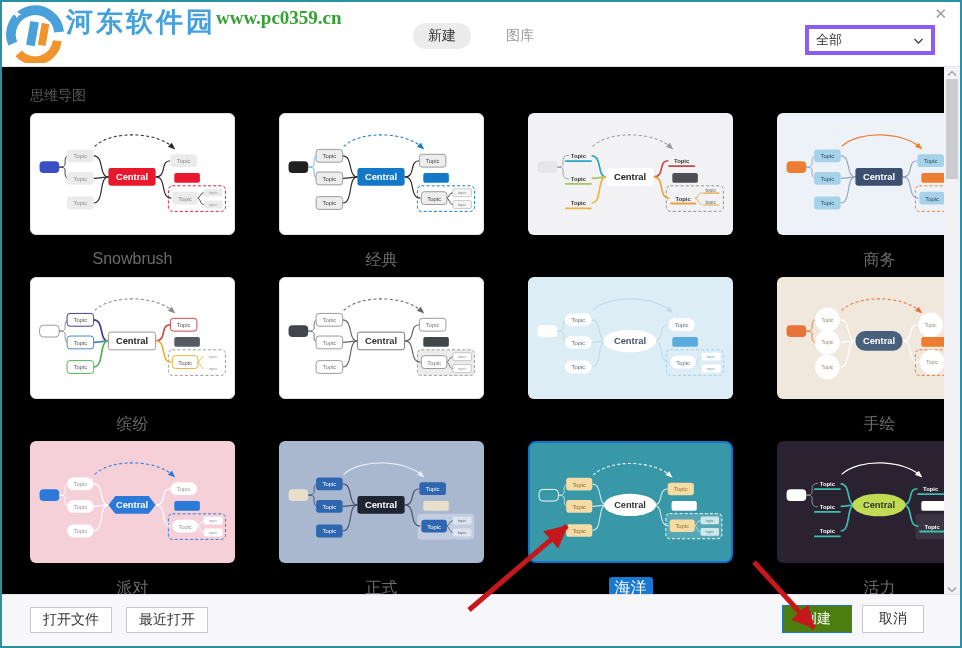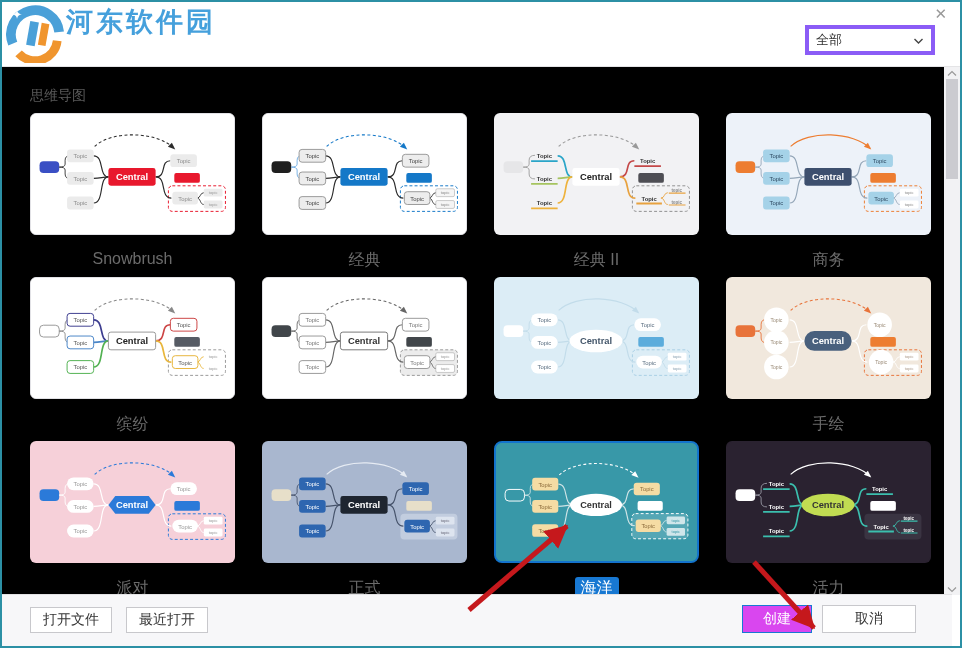--- a/index.html
+++ b/index.html
@@ -12,34 +12,34 @@
   .site-name{font-size:27px;font-weight:bold;color:#45a0dc;letter-spacing:3px;line-height:32px}
   .site-url{font-size:19px;font-weight:bold;color:#33a133;font-family:"Liberation Serif",serif;line-height:23px}
   .tabs{position:absolute;top:21px;left:0;right:0;display:flex;justify-content:center;gap:20px}
   .tab{font-size:14px;color:#999;padding:4px 15px;cursor:pointer;border-radius:14px}
   .tab.active{background:#ececec;color:#333}
   .close-x{position:absolute;top:3px;right:13px;font-size:15px;color:#999;cursor:pointer}
   .dropdown{position:absolute;top:23px;right:25px;width:108px;height:22px;border:4px solid #8b5cf6;background:#fff;font-size:13px;color:#333;display:flex;align-items:center;justify-content:space-between;padding:0 7px;box-sizing:content-box;cursor:pointer}
   
   .content{position:absolute;top:65px;left:0;right:16px;bottom:51px;background:#000000;overflow:hidden}
   .section-title{margin:20px 0 0 28px;font-size:14px;color:#5a5a5a}
-  .grid{display:grid;grid-template-columns:repeat(4,205px);column-gap:27px;margin:8px 0 0 28px}
+  .grid{display:grid;grid-template-columns:repeat(4,205px);column-gap:44px;margin:8px 0 0 28px}
   .cell{height:164px}
   .thumb{width:205px;height:122px;border-radius:6px;border:1px solid transparent;box-sizing:border-box;overflow:hidden;cursor:pointer}
   .thumb.selected{border:2px solid #1373cc;border-radius:8px}
   .thumb svg{display:block;width:100%;height:100%}
   .cap{text-align:center;margin-top:15px;font-size:16px;color:#6b6b6b}
   .cap .sel{background:#1878d2;color:#fff;padding:2px 6px;border-radius:3px}
   
-  .footer{position:absolute;left:0;right:8px;bottom:0;height:51px;background:#f7f7f9;border-top:1px solid #e2e2e4}
+  .footer{position:absolute;left:0;right:0;bottom:0;height:51px;background:#f7f7f9;border-top:1px solid #e2e2e4}
   .fleft{position:absolute;left:28px;top:12px;display:flex;gap:14px}
   .fright{position:absolute;right:36px;top:10px;display:flex;gap:10px}
   .btn{background:#fff;border:1px solid #c8c8cc;font-size:14px;color:#333;padding:3px 12px;font-family:inherit;cursor:pointer}
-  .btn.primary{background:#d946ef;border-color:#1878d2;color:#fff;padding:4px 20px}
-  .btn.cancel{padding:4px 32px}
+  .btn.primary{background:#4d7c0f;border-color:#1878d2;color:#fff;padding:4px 20px}
+  .btn.cancel{padding:4px 16px}
   
   .scrollbar{position:absolute;top:65px;right:0;bottom:51px;width:16px;background:#f2f2f4}
   .sb-thumb{position:absolute;top:12px;left:2px;width:12px;height:100px;background:#cbcbd0;cursor:pointer}
   .sb-btn{position:absolute;left:0;width:16px;height:12px;display:flex;align-items:center;justify-content:center;cursor:pointer}
   .sb-up{top:0}.sb-down{bottom:0}
   
   .overlay{position:absolute;inset:0;width:962px;height:648px;pointer-events:none;z-index:50}
 </style>
 </head>
 <body>
@@ -53,21 +53,26 @@
           <circle cx="30" cy="31" r="20" fill="#ffffff"></circle>
           <rect x="23" y="19" width="9" height="25" fill="#4aa0d8" transform="rotate(10 27 31)"></rect>
           <rect x="35" y="21" width="8" height="23" fill="#f0952e" transform="rotate(10 39 32)"></rect>
           <path d="M7,42 A25,25 0 1 1 55,30" stroke="#4aa0d8" stroke-width="10" fill="none"></path>
           <path d="M13,52 A23,23 0 0 0 53,39" stroke="#f0952e" stroke-width="9" fill="none"></path>
           <text x="6" y="17" font-size="13" fill="#ffffff">✦</text>
         </svg>
       </span>
       <div class="logo-txt">
         <span class="site-name">河东软件园</span>
+        <span class="site-url">www.pc0359.cn</span>
       </div>
+    </div>
+    <div class="tabs">
+      <div class="tab active">新建</div>
+      <div class="tab">图库</div>
     </div>
     <div class="close-x">✕</div>
     <div class="dropdown">
       <span>全部</span>
       <span>
         <svg width="11" height="8" viewBox="0 0 11 8">
             <polyline points="1.5,2 5.5,6 9.5,2" fill="none" stroke="#444" stroke-width="1.4"></polyline>
           </svg>
       </span>
     </div>
@@ -172,21 +177,20 @@
               <text x="184" y="79" font-size="4.5" font-weight="bold" text-anchor="middle" fill="#888888">topic</text>
               <path d="M176,80.5 L193,80.5" stroke="#e8a23f" stroke-width="1.2"></path>
               <text x="184" y="91" font-size="4.5" font-weight="bold" text-anchor="middle" fill="#888888">topic</text>
               <path d="M176,92.5 L193,92.5" stroke="#e8a23f" stroke-width="1.2"></path>
               <rect x="78" y="55" width="48" height="18" rx="2.5" fill="#ffffff" stroke="none" stroke-width="1"></rect>
               <text x="102" y="67.5" font-size="9.5" font-weight="bold" text-anchor="middle" fill="#222222">Central</text>
               <path d="M64,33 C82,16 128,18 145,35" fill="none" stroke="#999999" stroke-width="1.1" stroke-dasharray="3,2.5"></path>
               <polygon points="146,36 138.5,33.2 142.5,29.2" fill="#999999"></polygon>
             </svg>
           </div>
-          <div class="cap"><span class="">经典 II</span></div>
         </div>
         <div class="cell">
           <div class="thumb" style="background:#edf2f9;border-color:transparent">
             <svg viewBox="0 0 205 122" style="background:#edf2f9">
               <rect x="139" y="73" width="58" height="26" rx="4" fill="none" stroke="#ed7d31" stroke-width="1" stroke-dasharray="3,2.2"></rect>
               <rect x="8" y="48" width="20" height="12" rx="4" fill="#ed7d31" stroke="none" stroke-width="1"></rect>
               <rect x="145" y="60" width="26" height="10" rx="2" fill="#ed7d31"></rect>
               <path d="M40,42 Q34,42 34,47 L34,51 Q34,54 28,54 Q34,54 34,57 L34,61 Q34,66 40,66" fill="none" stroke="#94a6b8" stroke-width="0.9"></path>
               <path d="M78,64 C68,64 74,42.5 63,42.5" fill="none" stroke="#94a6b8" stroke-width="1.2"></path>
               <path d="M78,64 C72,64 70,65.5 63,65.5" fill="none" stroke="#94a6b8" stroke-width="1.2"></path>

